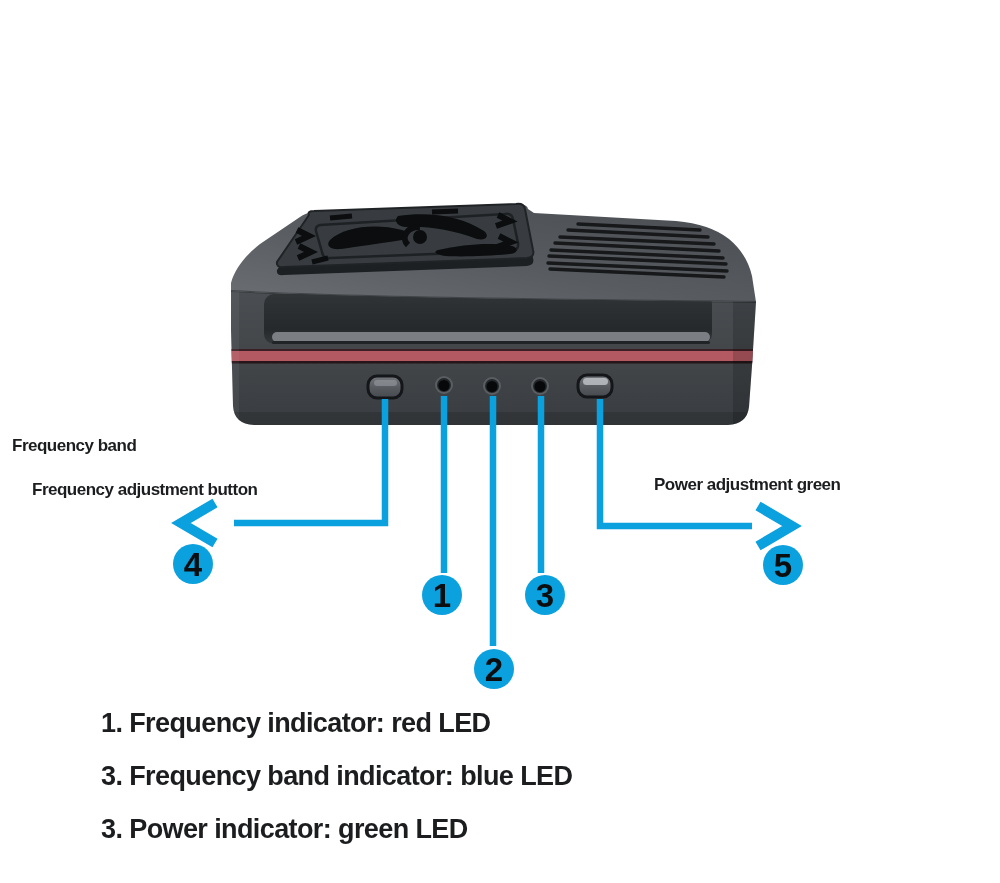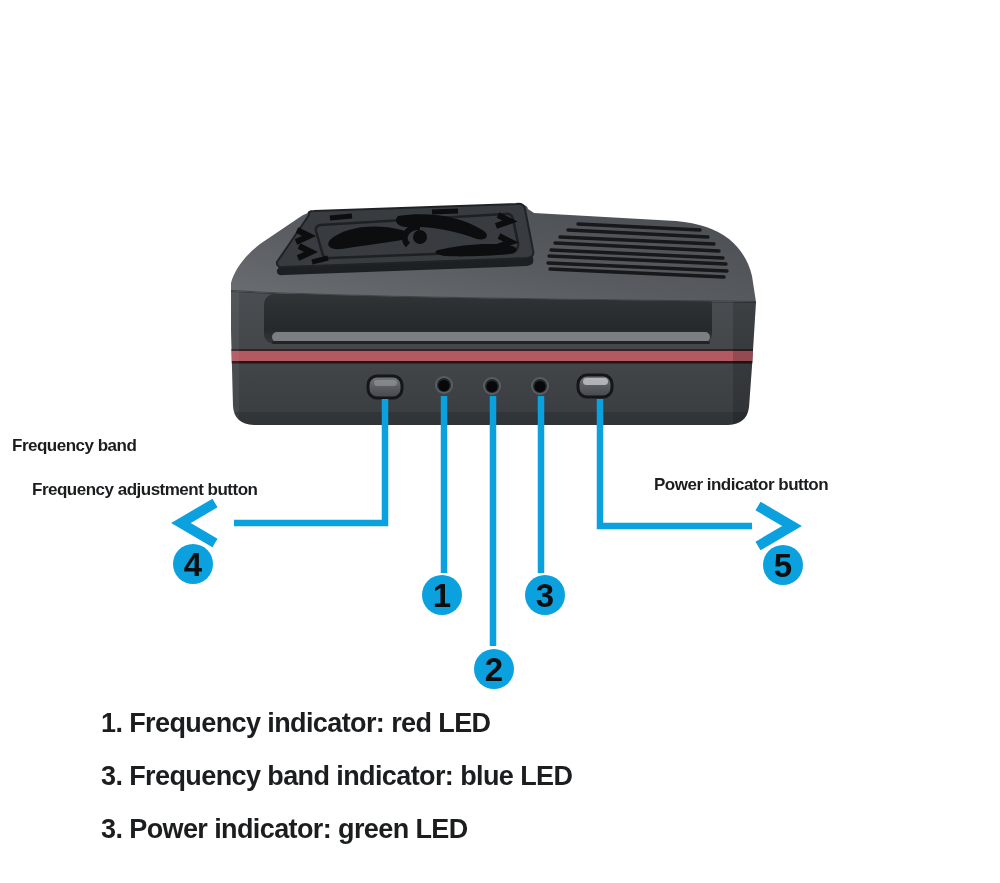--- a/index.html
+++ b/index.html
@@ -168,21 +168,21 @@
     </g>
     <g>
       <circle cx="783" cy="565" r="20" fill="#0ba0de"></circle>
       <text class="marker-num" x="783" y="577">5</text>
     </g>
   </g>
 </svg>
 
 <div class="callout-label lbl-band">Frequency band</div>
 <div class="callout-label lbl-adj">Frequency adjustment button</div>
-<div class="callout-label lbl-power">Power indicator button</div>
+<div class="callout-label lbl-power">Power adjustment green</div>
 
 <div class="legend">
   <div class="legend-item">1. Frequency indicator: red LED</div>
   <div class="legend-item">3. Frequency band indicator: blue LED</div>
   <div class="legend-item">3. Power indicator: green LED</div>
 </div>
 
 </div>
 
 </body></html>

